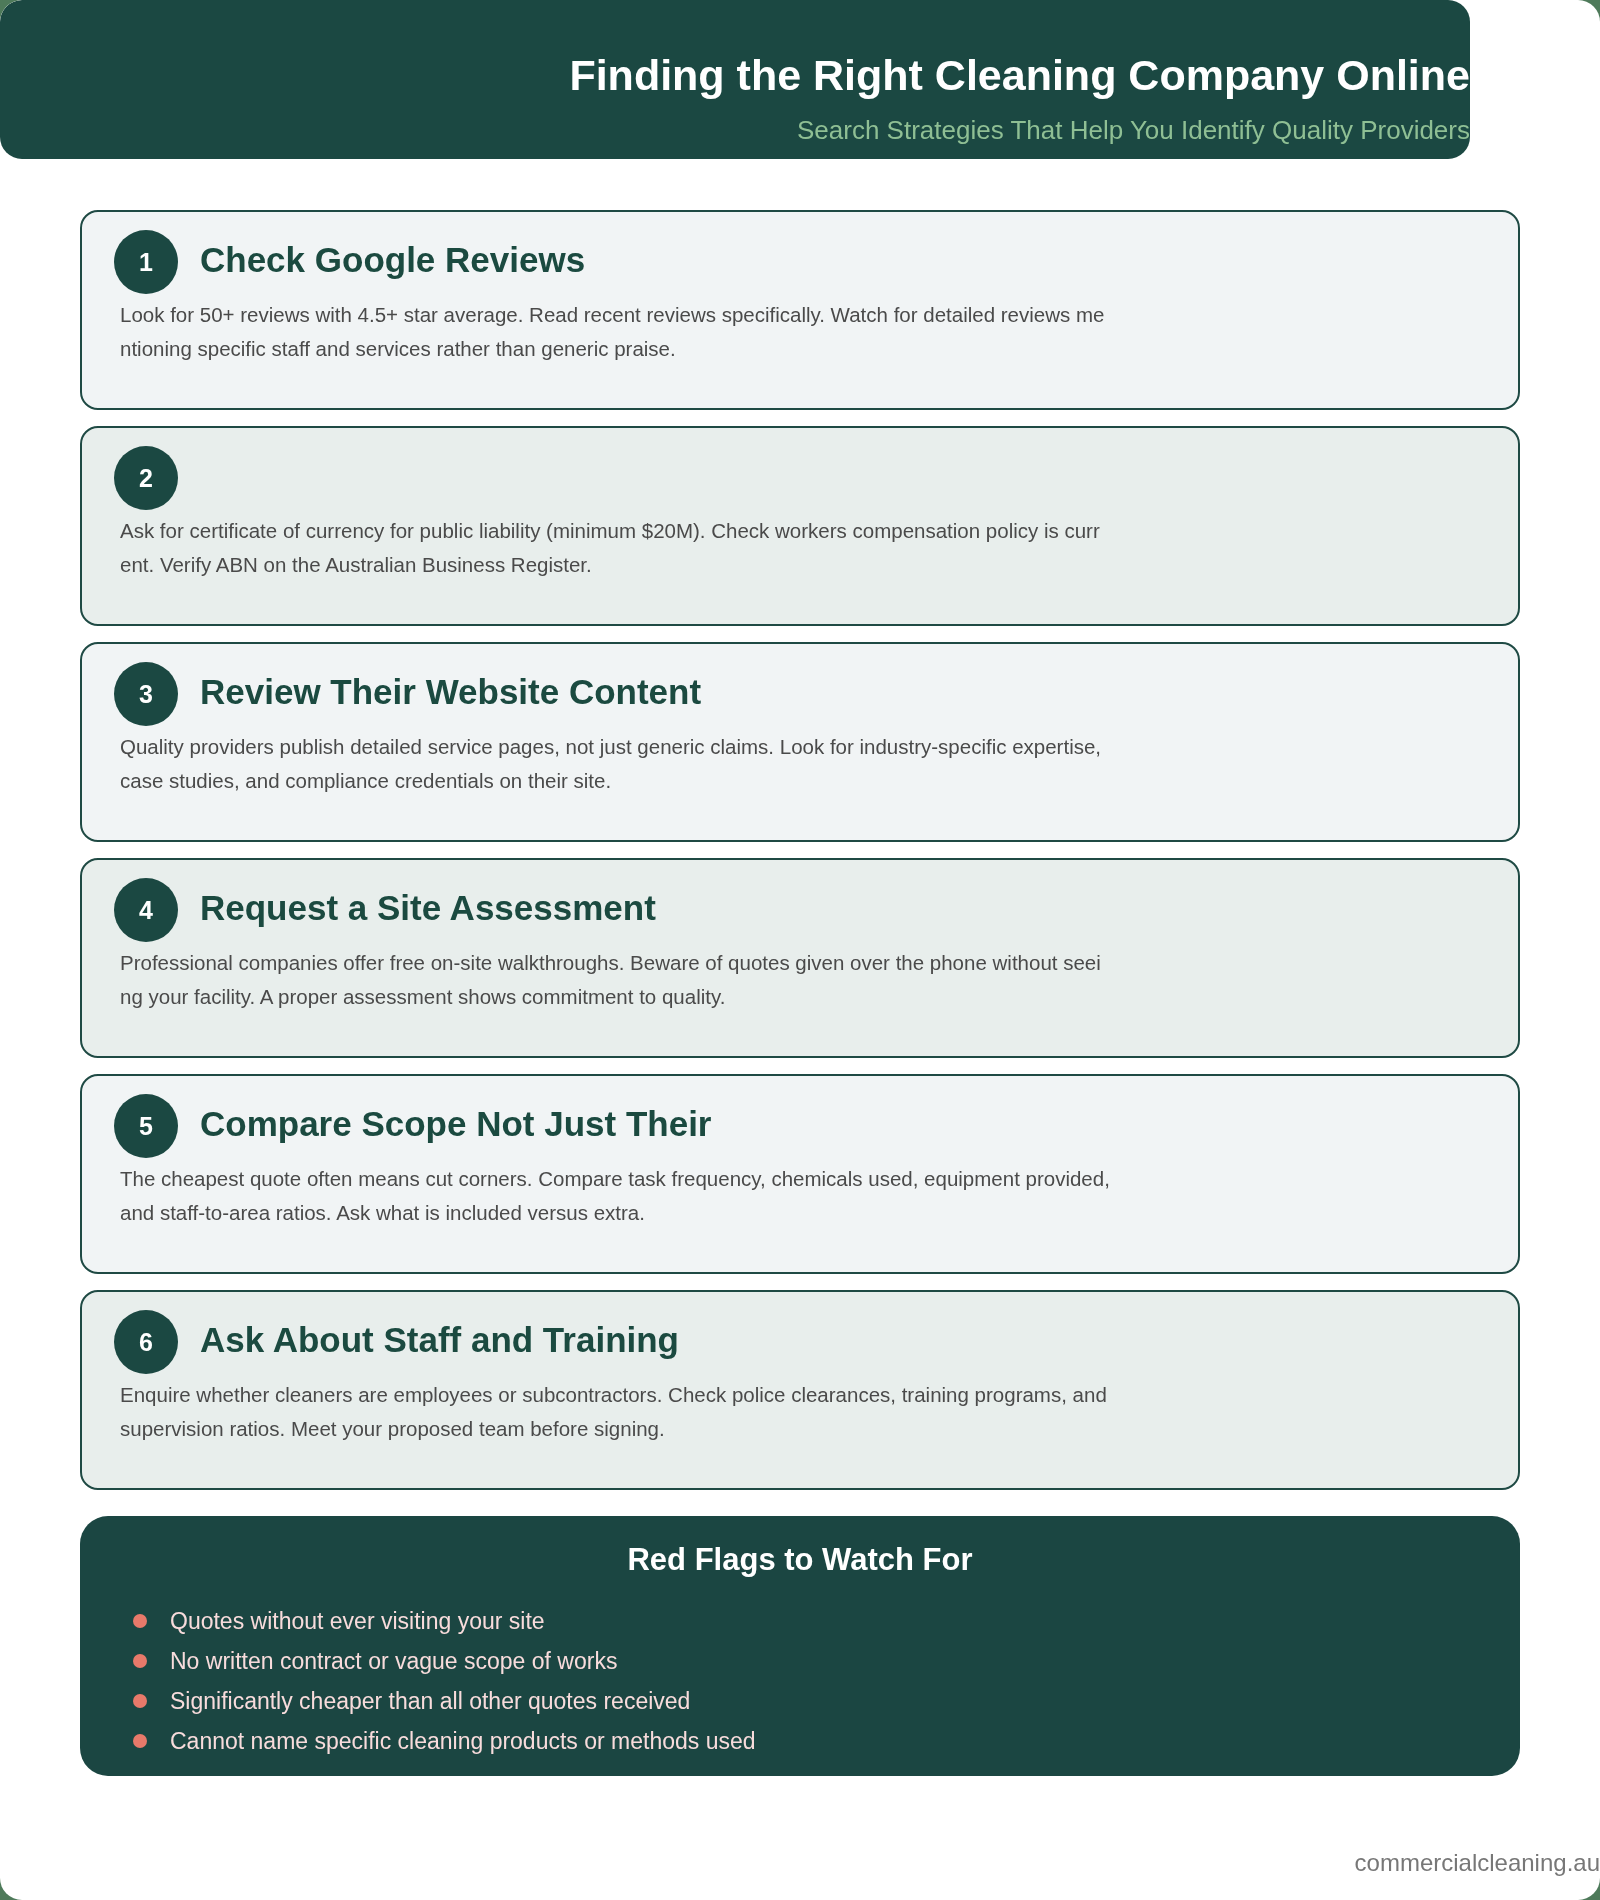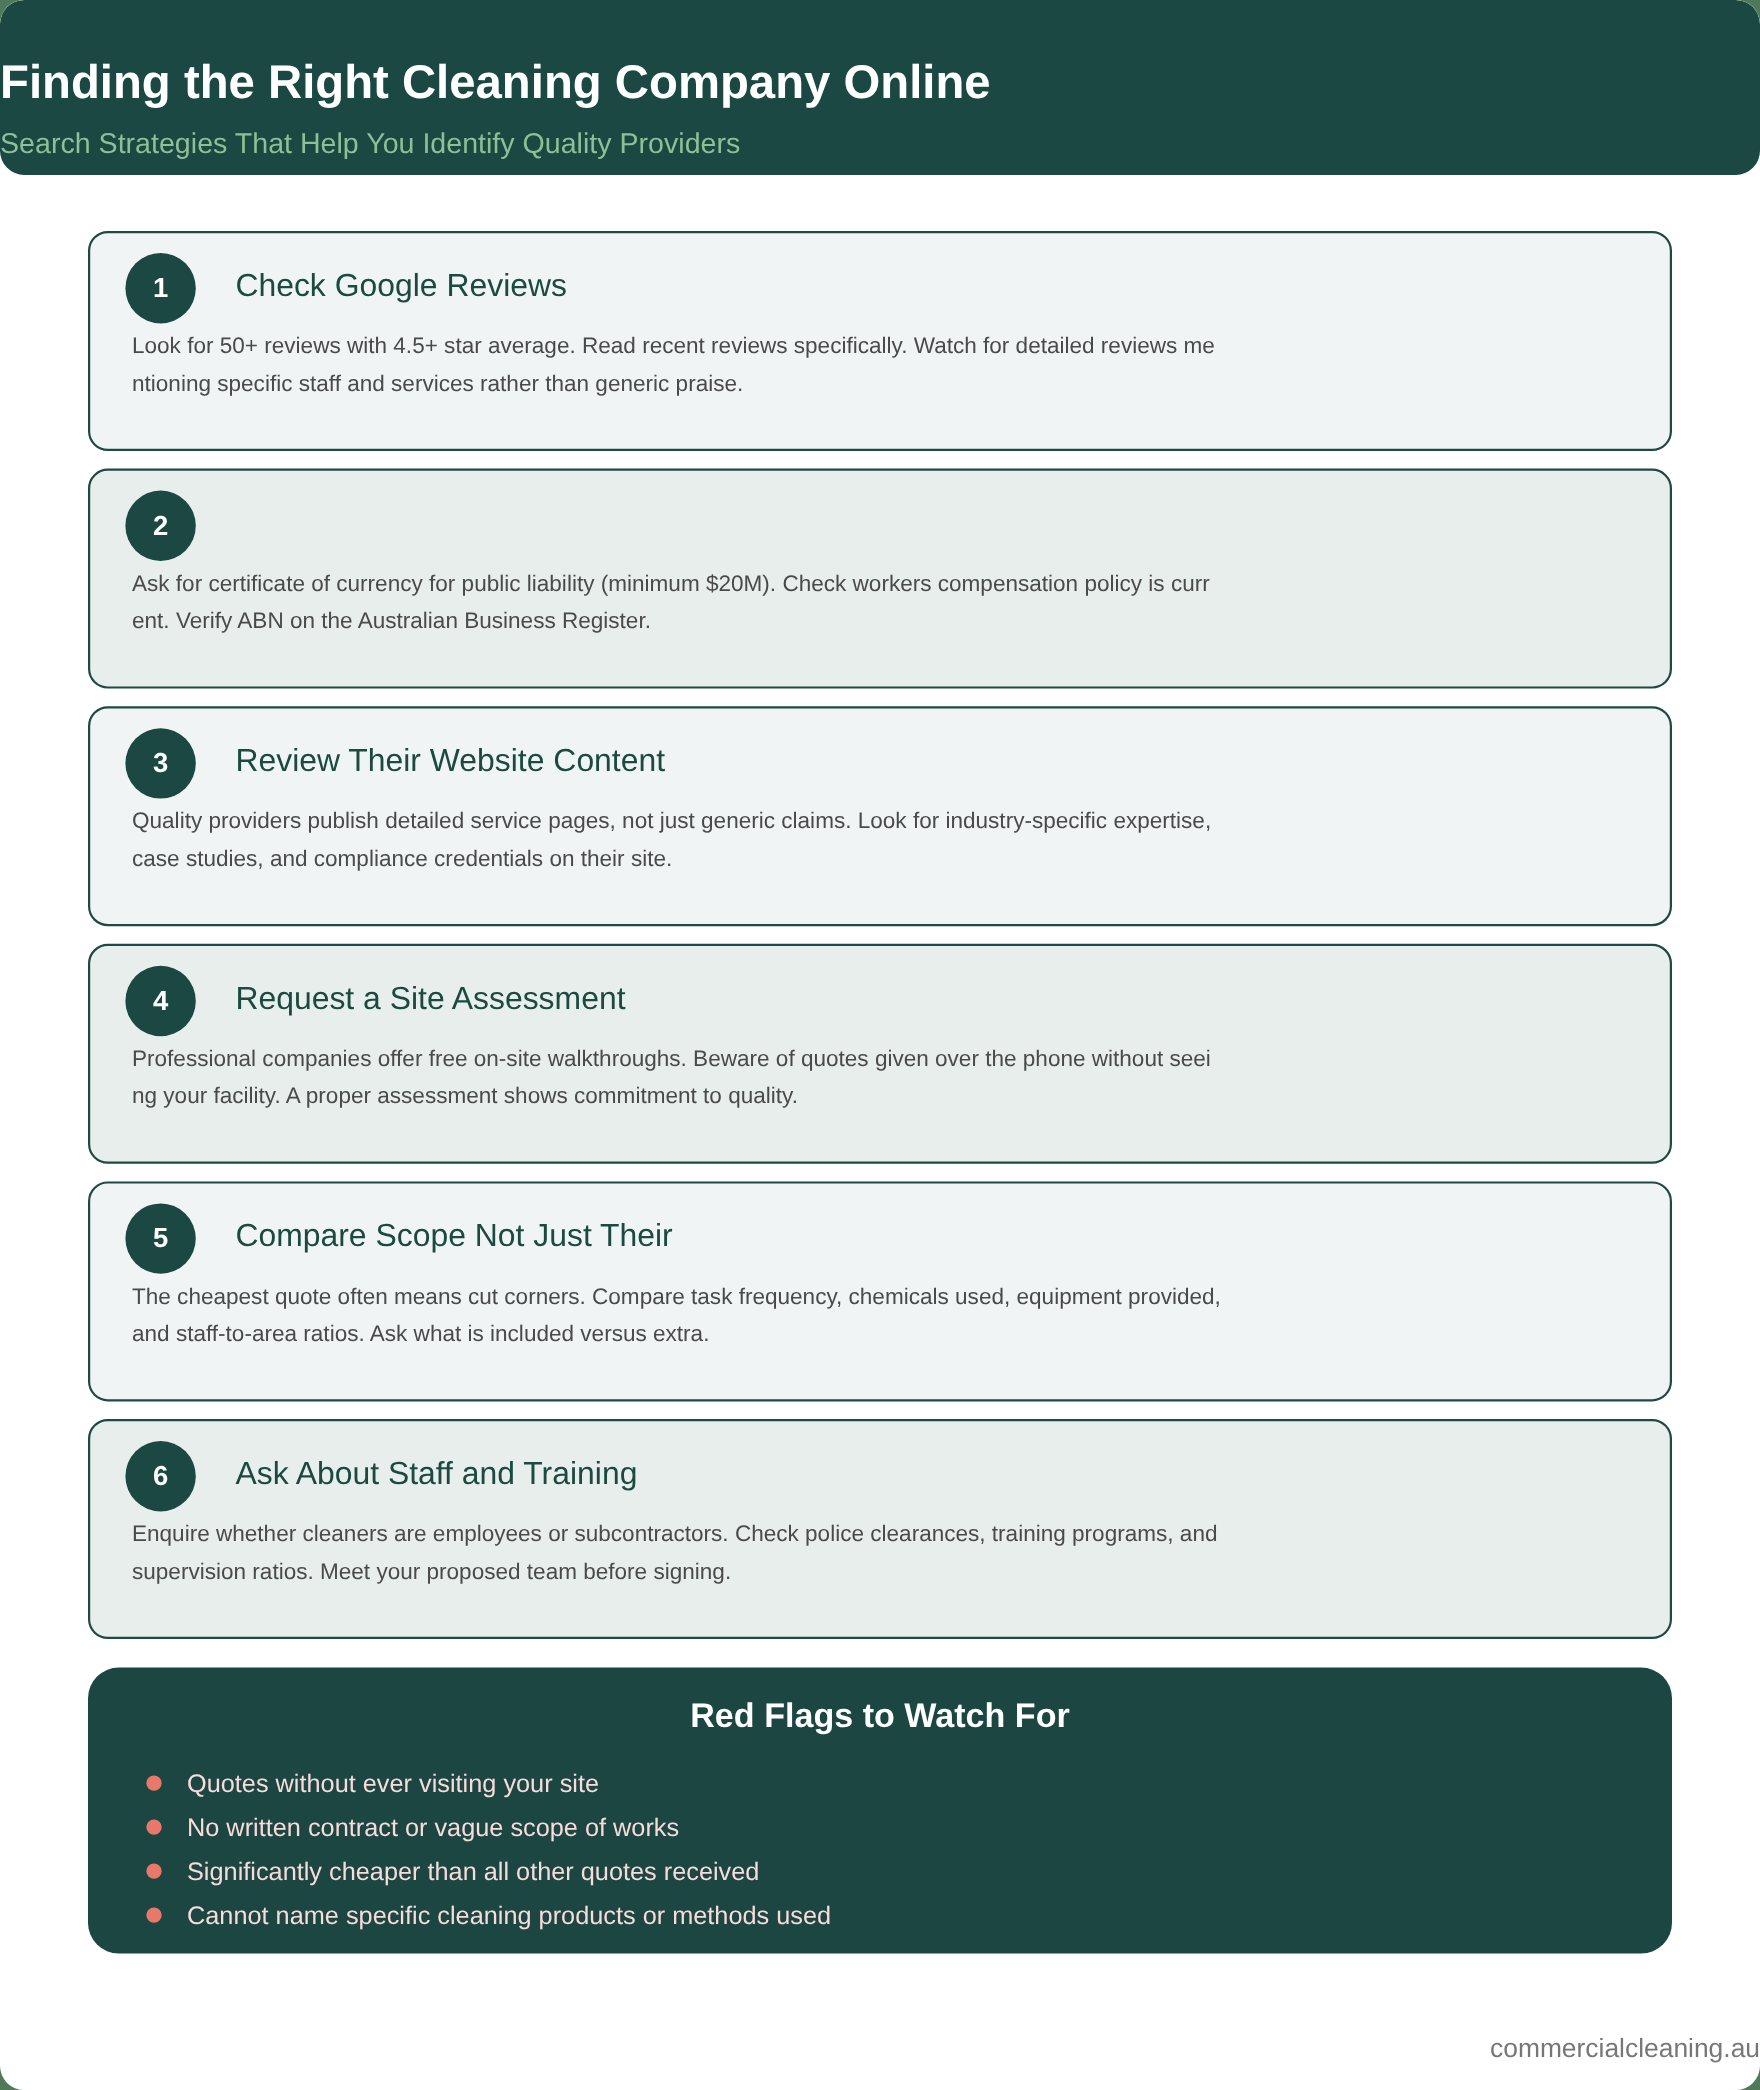--- a/index.html
+++ b/index.html
@@ -11,24 +11,24 @@
   }
   .page {
     position: absolute; left: 0; top: 0;
     width: 1600px; height: 1900px;
     background: #ffffff;
     border-radius: 22px;
     overflow: hidden;
   }
   .header {
     position: absolute; left: 0; top: 0;
-    width: 1600px; height: 159px;
+    width: 1470px; height: 159px;
     background: #1b4842;
     border-radius: 22px;
-    text-align: left;
+    text-align: right;
   }
   .header .title {
     position: absolute; left: 0; right: 0; top: 48px;
     font-size: 43px; font-weight: bold; color: #ffffff;
     line-height: 54px;
   }
   .header .subtitle {
     position: absolute; left: 0; right: 0; top: 114px;
     font-size: 26px; color: #8fbf94; line-height: 32px;
   }
@@ -41,22 +41,22 @@
   }
   .card.alt { background: #e8eeec; }
   .card .num {
     position: absolute; left: 32px; top: 18px;
     width: 64px; height: 64px; border-radius: 50%;
     background: #1b4842; color: #ffffff;
     font-size: 25px; font-weight: bold;
     display: flex; align-items: center; justify-content: center;
   }
   .card .heading {
-    position: absolute; left: 132px; top: 30px;
-    font-size: 29px; font-weight: normal; color: #1b4a40;
+    position: absolute; left: 118px; top: 30px;
+    font-size: 35px; font-weight: bold; color: #1b4a40;
     line-height: 36px; white-space: nowrap;
   }
   .card .body {
     position: absolute; left: 38px; top: 86px;
     width: 990px;
     font-size: 20.5px; color: #4a4a4a; line-height: 34px;
     word-break: break-all;
   }
   .flags {
     position: absolute; left: 80px; top: 1516px;

